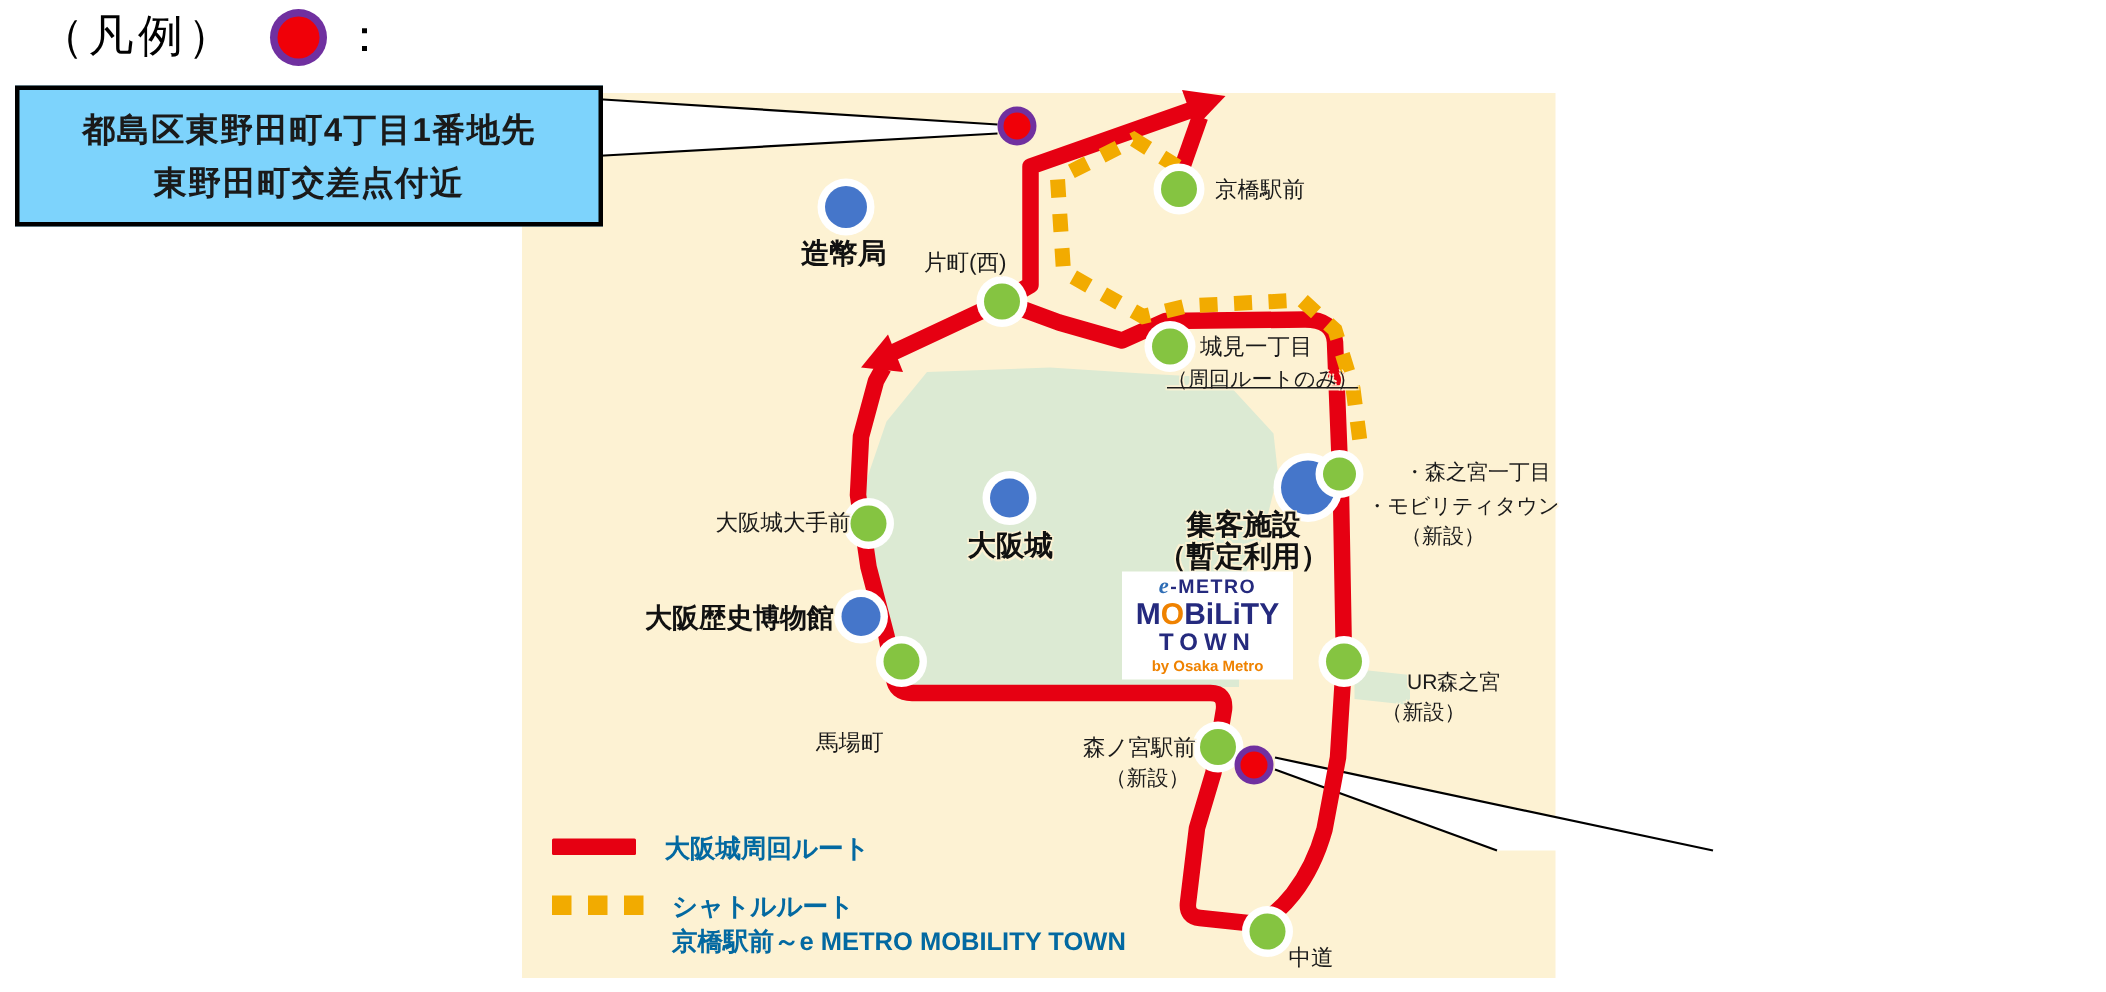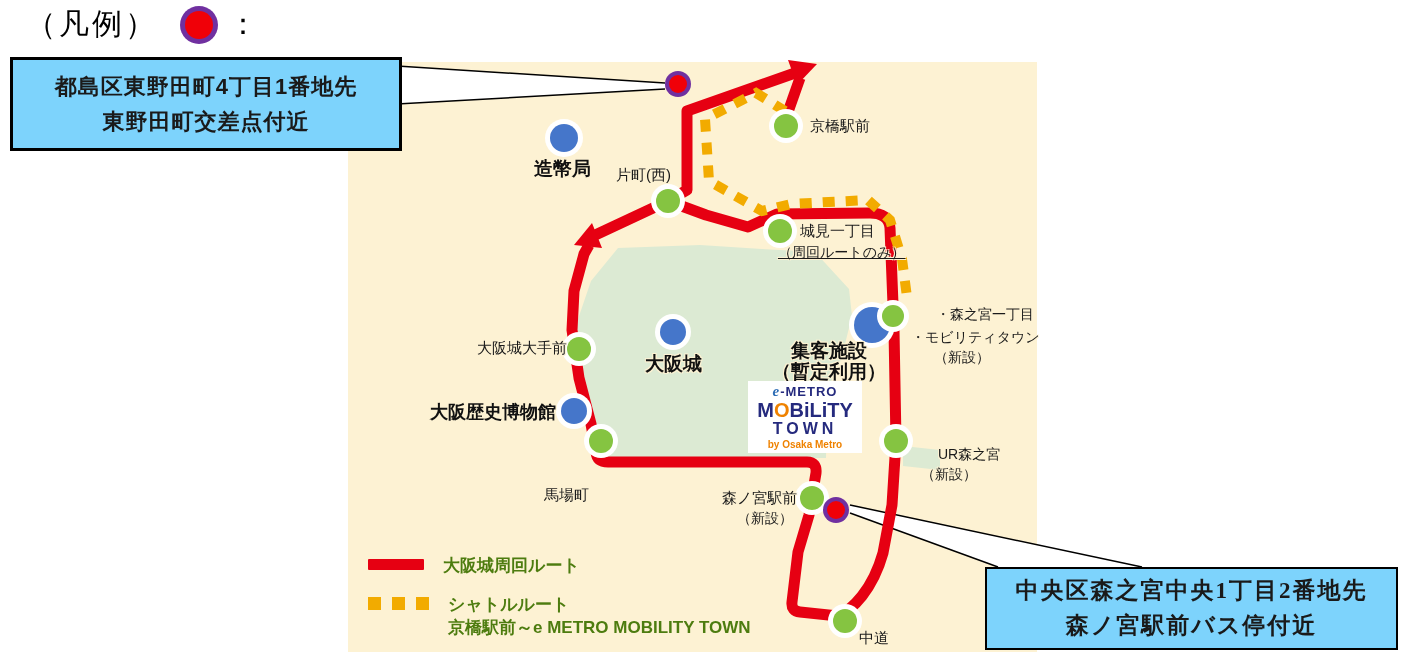--- a/index.html
+++ b/index.html
@@ -30,21 +30,21 @@
   .lbl.small{font-size:14px;}
   .fac{position:absolute;font-weight:bold;font-size:19px;white-space:nowrap;color:#111;
        text-shadow:1px 1px 0 #fdf2d3,-1px -1px 0 #fdf2d3,1px -1px 0 #fdf2d3,-1px 1px 0 #fdf2d3;}
   .fac.center{text-align:center;}
 
   
   .legend-row{position:absolute;display:flex;align-items:flex-start;}
   .legend-swatch-line{width:56px;height:11px;background:#e60012;margin-top:5px;border-radius:1px;}
   .legend-swatch-dash{display:flex;gap:11px;margin-top:4px;}
   .legend-swatch-dash i{width:13px;height:13px;background:#f2ab00;display:block;}
-  .legend-text{margin-left:19px;font-weight:bold;font-size:17px;color:#4d7c0f;line-height:23px;white-space:nowrap;}
+  .legend-text{margin-left:19px;font-weight:bold;font-size:17px;color:#0369a1;line-height:23px;white-space:nowrap;}
 
   
   .logo{position:absolute;left:748px;top:381px;width:114px;height:72px;background:#fff;
         display:flex;flex-direction:column;align-items:center;justify-content:center;
         line-height:1.05;z-index:4;}
   .logo .l1{font-size:13px;font-weight:bold;color:#252a7e;letter-spacing:1px;}
   .logo .l1 .e{color:#2e6db5;font-style:italic;font-size:15px;font-family:"Liberation Serif",serif;}
   .logo .l2{font-size:20px;font-weight:bold;color:#252a7e;letter-spacing:0px;}
   .logo .l2 .o{color:#ef8200;}
   .logo .l3{font-size:16px;font-weight:bold;color:#252a7e;letter-spacing:4px;}
@@ -120,24 +120,20 @@
     <span>（凡例）</span>
     <span class="dot"></span>
     <span>：</span>
   </div>
 
   <div class="callout top">
     <div>都島区東野田町4丁目1番地先</div>
     <div>東野田町交差点付近</div>
   </div>
 
-  <div class="callout bottom">
-    <div>中央区森之宮中央1丁目2番地先</div>
-    <div>森ノ宮駅前バス停付近</div>
-  </div>
 
   <div class="lbl" style="left:810px;top:117px;">京橋駅前</div>
   <div class="lbl" style="left:616px;top:166px;">片町(西)</div>
   <div class="lbl" style="left:800px;top:222px;">城見一丁目</div>
   <div class="lbl small" style="left:778px;top:244px;text-decoration:underline;">（周回ルートのみ）</div>
   <div class="lbl" style="left:477px;top:339px;">大阪城大手前</div>
   <div class="lbl" style="left:544px;top:450px;margin-top:36px;">馬場町</div>
   <div class="lbl" style="left:722px;top:489px;">森ノ宮駅前</div>
   <div class="lbl small" style="left:737px;top:510px;">（新設）</div>
   <div class="lbl" style="left:859px;top:629px;">中道</div>

